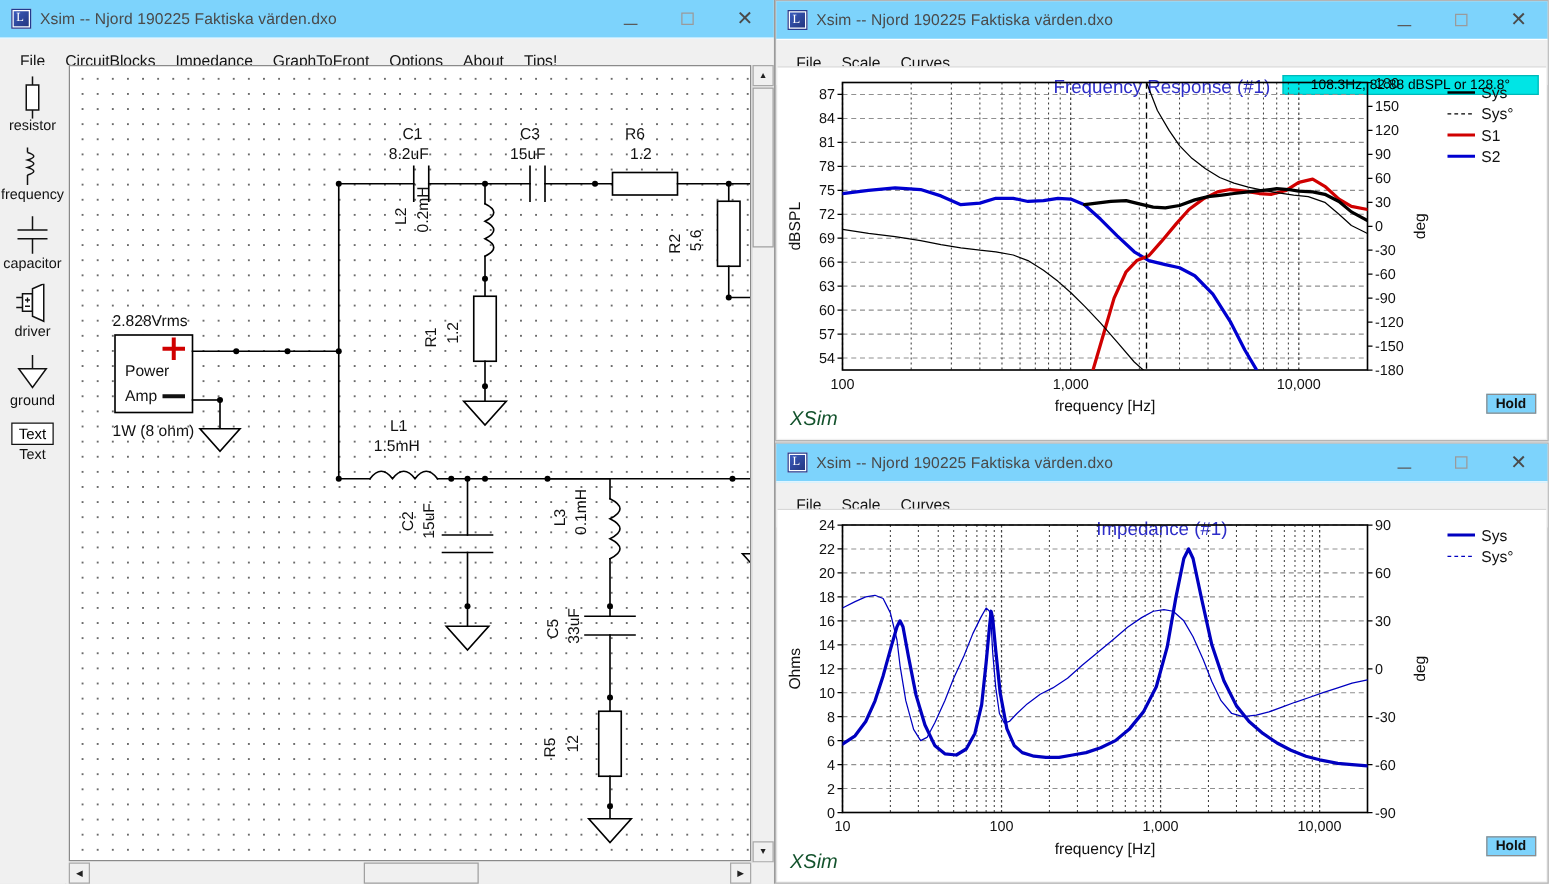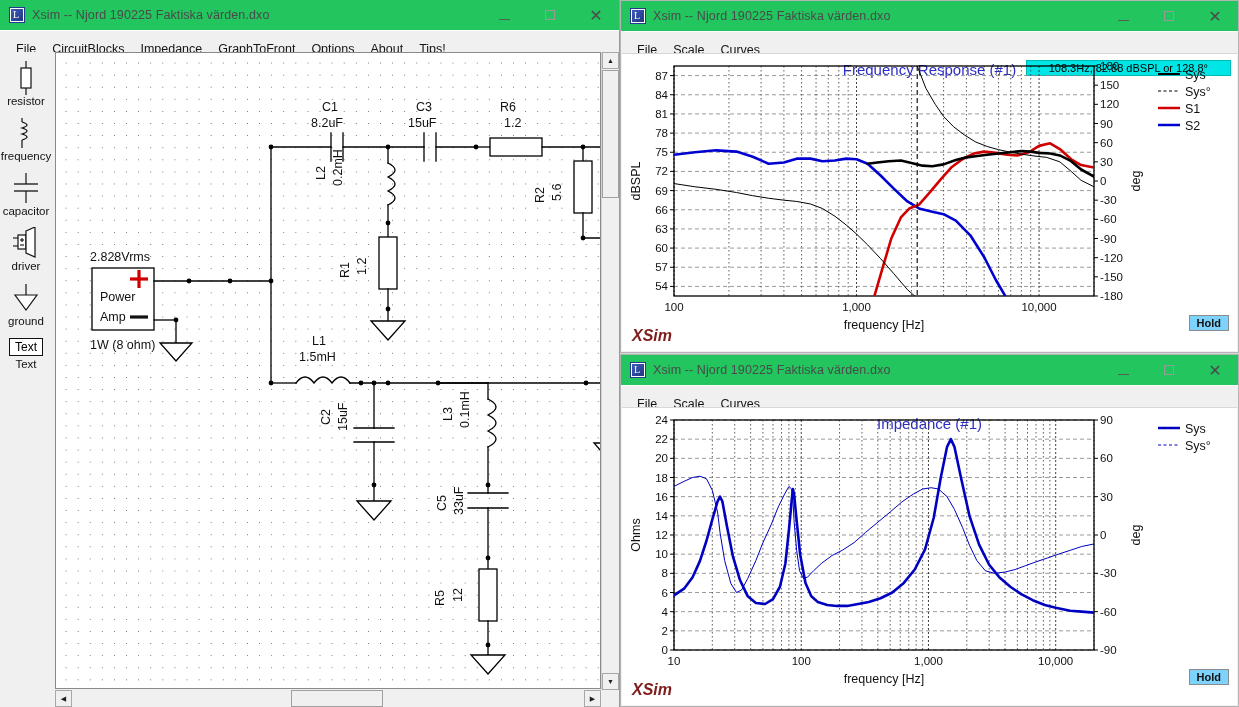--- a/index.html
+++ b/index.html
@@ -6,21 +6,21 @@
   body{
     width:1239px;height:707px;
     background:#d6d6d6;
     font-family:"Liberation Sans", sans-serif;
     overflow:hidden;
     position:relative;
   }
   .win{position:absolute;background:#f0f0f0;box-sizing:border-box;}
 
   
-  .titlebar{height:30px;background:#22c55e;display:flex;align-items:center;
+  .titlebar{height:30px;background:#7dd3fc;display:flex;align-items:center;
             border-bottom:1px solid #ffffff;position:relative;}
   .title-ico{width:16px;height:16px;margin:0 7px 0 9px;flex:none;position:relative;
              background:#fdfdfd;border:1px solid #24388c;box-sizing:border-box;}
   .title-ico:before{content:"";position:absolute;left:1px;top:1px;right:1px;bottom:1px;
                     background:linear-gradient(135deg,#3a5bbd 0%,#23367f 100%);}
   .title-ico:after{content:"L";position:absolute;left:3px;top:0px;color:#fff;
                    font-size:10px;line-height:14px;font-family:"Liberation Serif",serif;}
   .title-txt{font-size:12.5px;color:#4a4a4a;white-space:nowrap;letter-spacing:.1px;}
   .wbtns{position:absolute;right:0;top:0;height:30px;display:flex;}
   .wbtn{width:46px;height:30px;display:flex;align-items:center;justify-content:center;
@@ -63,21 +63,21 @@
   .scorner{position:absolute;right:0;bottom:0;width:17px;height:17px;background:#f0f0f0;}
 
   
   #freq-window{left:620px;top:0;width:619px;height:353px;border:1px solid #b4b4b4;}
   #imp-window{left:620px;top:354px;width:619px;height:353px;border:1px solid #b4b4b4;}
   .graph-body{position:absolute;left:1px;right:1px;top:52px;bottom:1px;background:#fff;
               border-top:1px solid #d8d8d8;}
   .graph-title{text-align:center;color:#2d2dc8;font-size:15px;margin-top:7px;}
   .tooltip-badge{position:absolute;right:6px;top:6px;background:#00e5e5;color:#000;
                  font-size:11px;padding:1px 22px;border:1px solid #00b9b9;white-space:nowrap;}
-  .xsim-logo{position:absolute;left:10px;bottom:6px;color:#7f1d1d;font-weight:bold;
+  .xsim-logo{position:absolute;left:10px;bottom:6px;color:#14532d;font-weight:normal;
              font-style:italic;font-size:16px;font-family:"Liberation Sans",sans-serif;}
   .hold-btn{position:absolute;right:8px;bottom:20px;font-size:11px;padding:1px 7px;
             background:#7dd3fc;border:1px solid #8c8c8c;color:#111;font-weight:bold;}
   .plot-svg{position:absolute;left:0;top:0;}
 </style>
 </head>
 <body>
 
 <div class="win" id="schematic-window">
 

